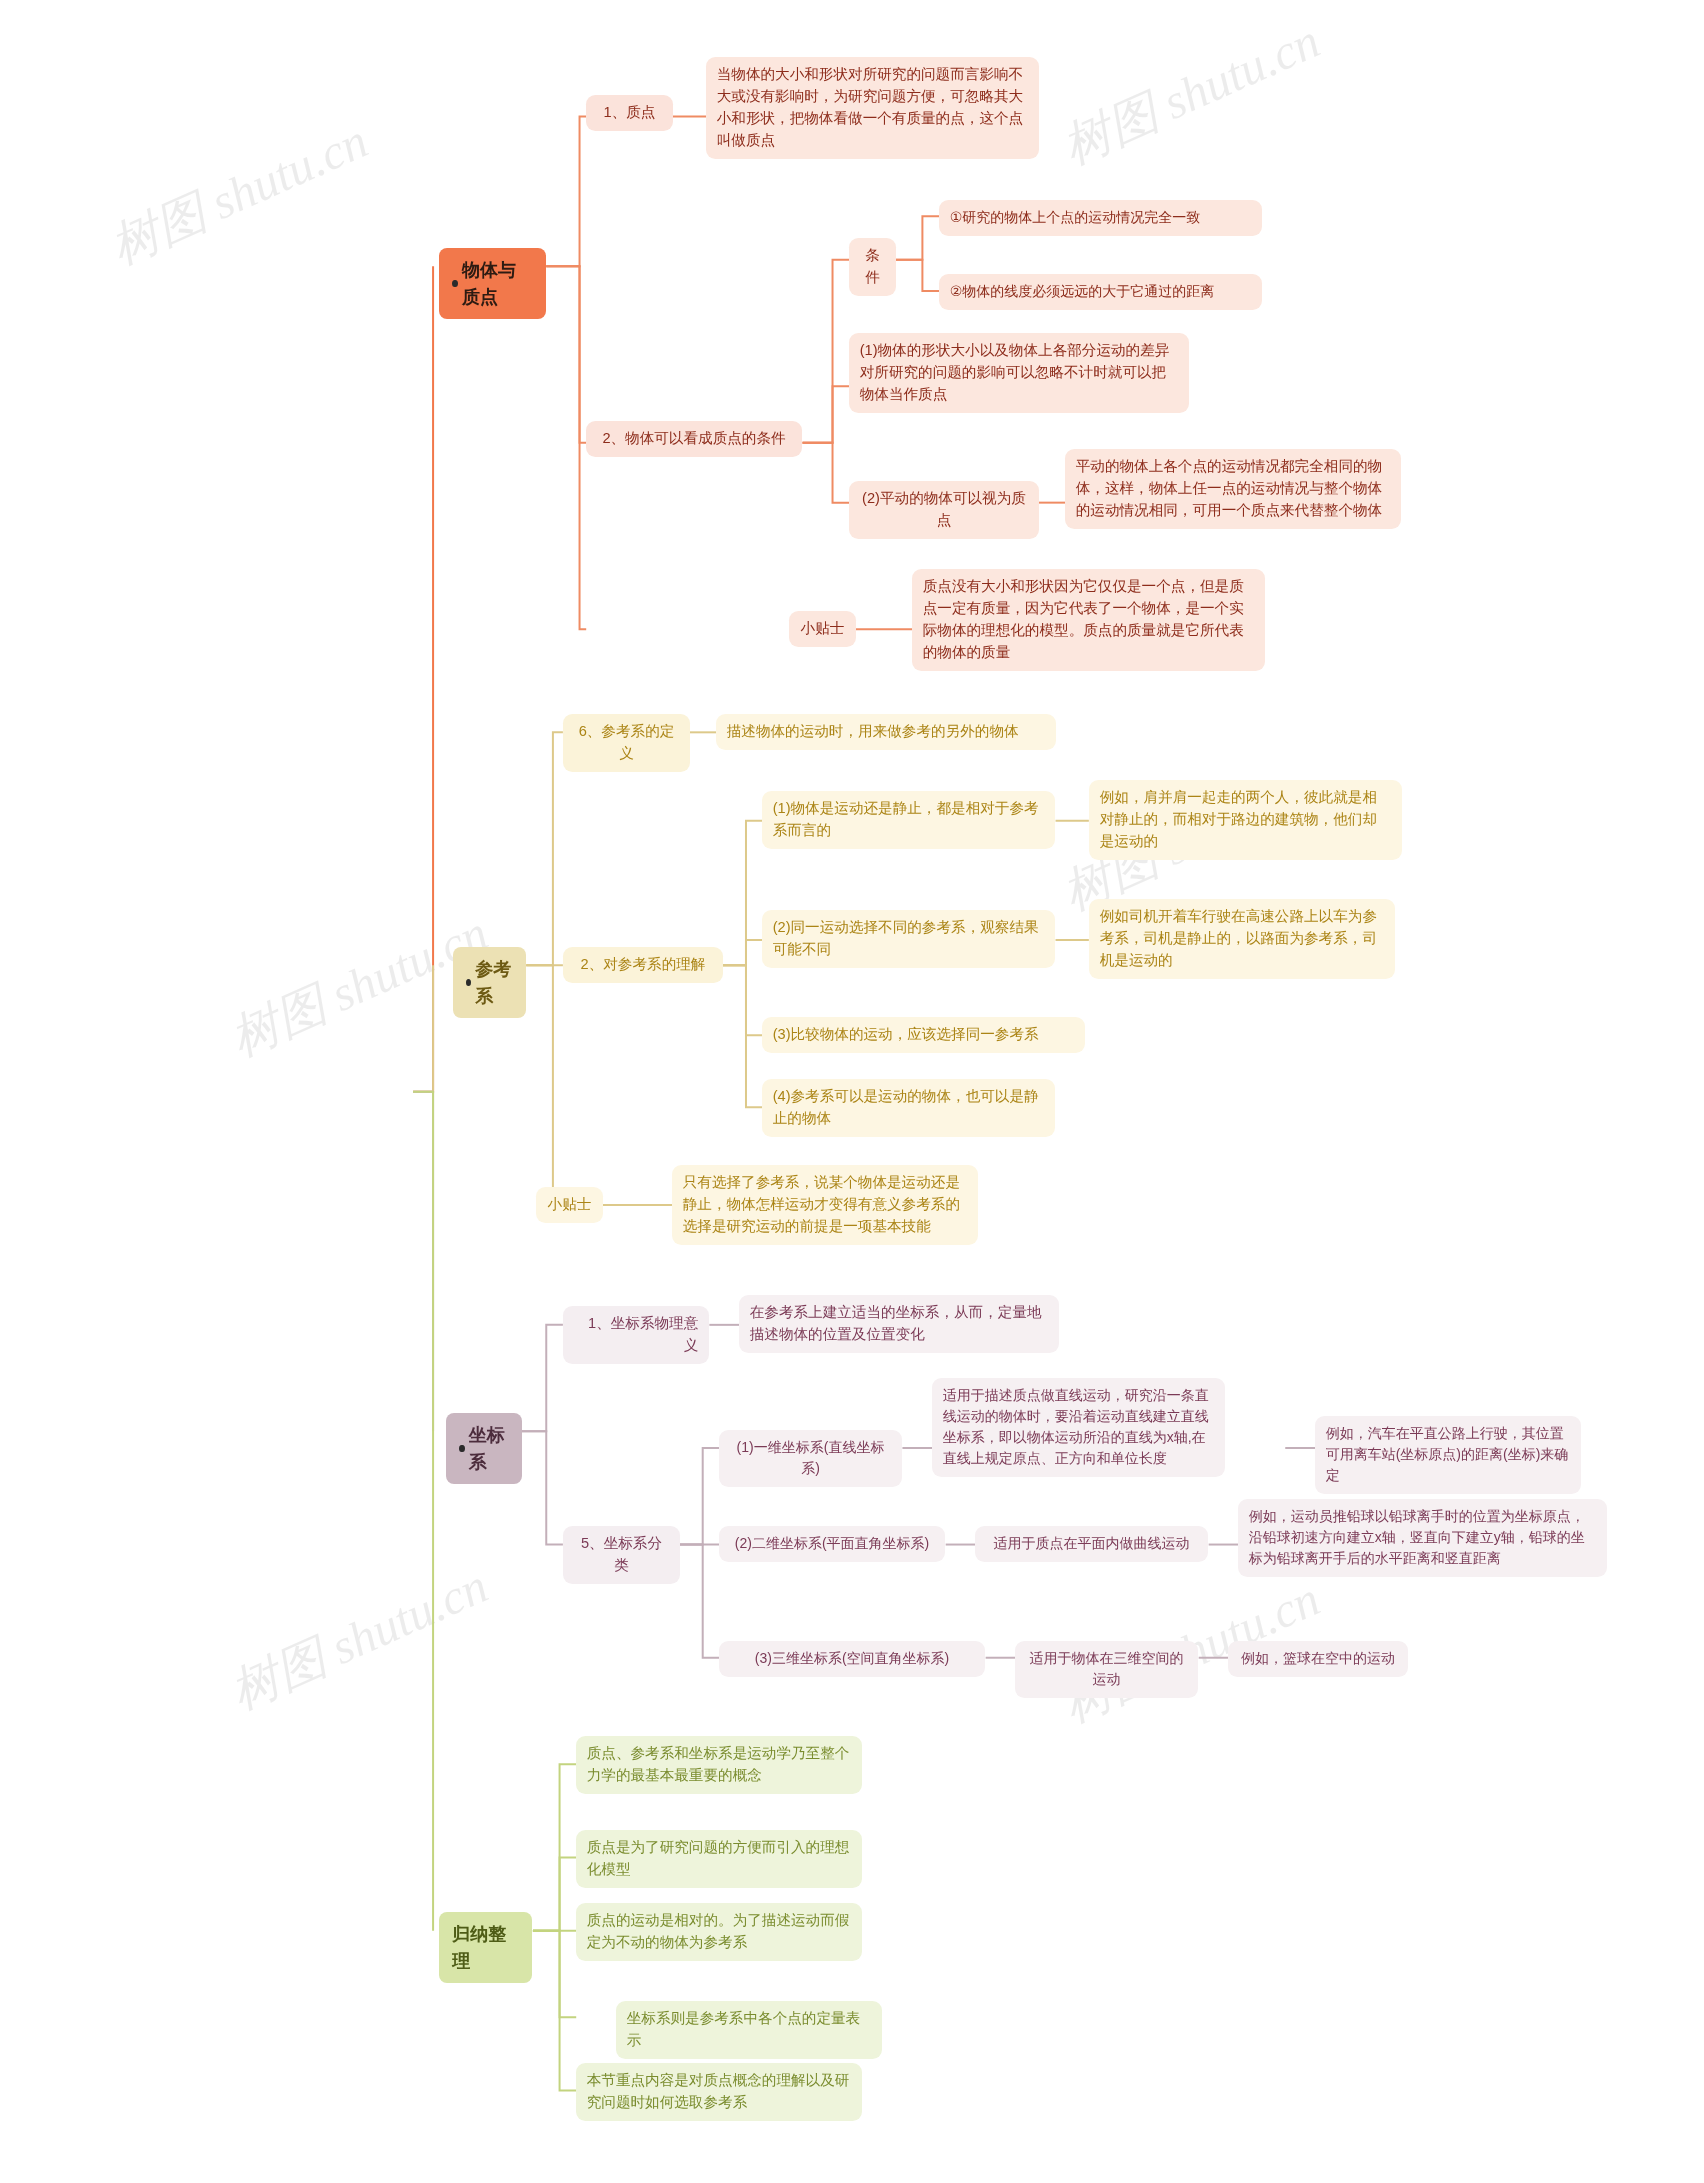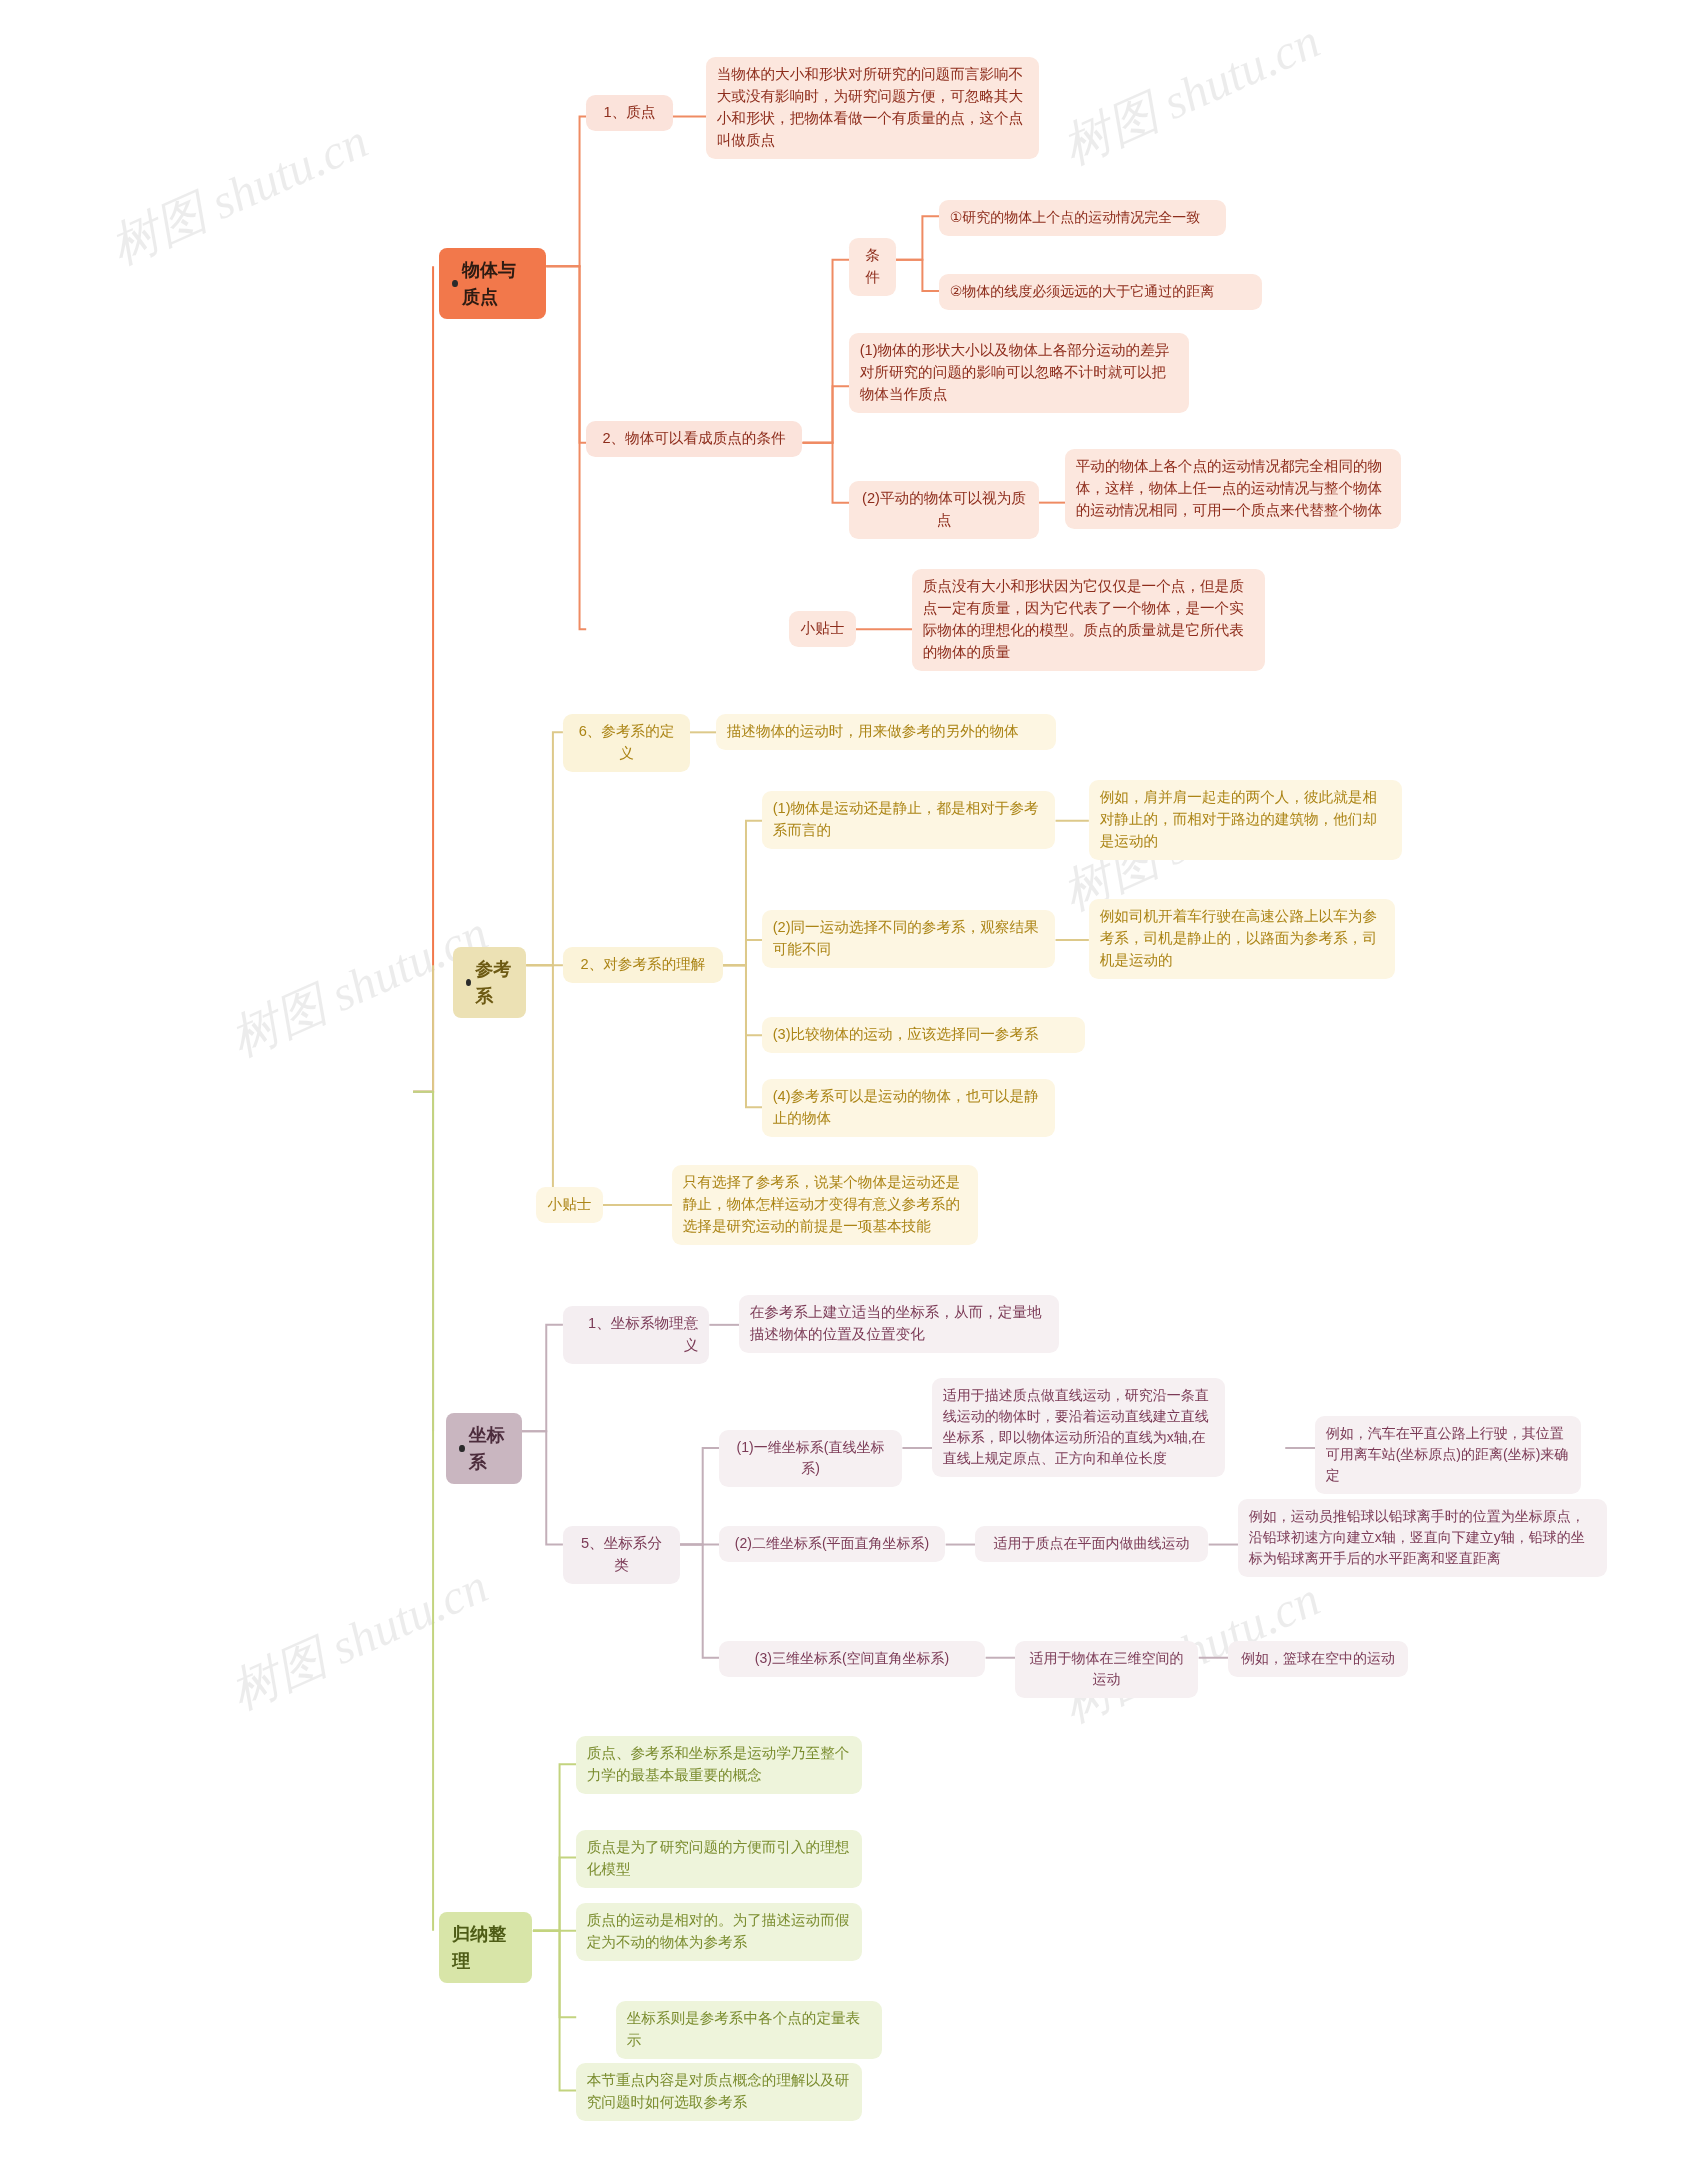--- a/index.html
+++ b/index.html
@@ -144,21 +144,21 @@
     <span class="txt">当物体的大小和形状对所研究的问题而言影响不大或没有影响时，为研究问题方便，可忽略其大小和形状，把物体看做一个有质量的点，这个点叫做质点</span>
   </div>
 
   <div class="node n-red s22" style="left:586px;top:421px;width:216px;justify-content:center;">
     <span class="txt" style="text-align:center;">2、物体可以看成质点的条件</span>
   </div>
 
   <div class="node n-red2 s22" style="left:849px;top:238px;width:47px;justify-content:center;">
     <span class="txt" style="text-align:center;">条件</span>
   </div>
-  <div class="node n-red2 s21" style="left:939px;top:200px;width:287px;">
+  <div class="node n-red2 s21" style="left:939px;top:200px;width:323px;">
     <span class="txt">①研究的物体上个点的运动情况完全一致</span>
   </div>
   <div class="node n-red2 s21" style="left:939px;top:274px;width:323px;">
     <span class="txt">②物体的线度必须远远的大于它通过的距离</span>
   </div>
 
   <div class="node n-red2 s22" style="left:849px;top:333px;width:340px;">
     <span class="txt">(1)物体的形状大小以及物体上各部分运动的差异对所研究的问题的影响可以忽略不计时就可以把物体当作质点</span>
   </div>
 

